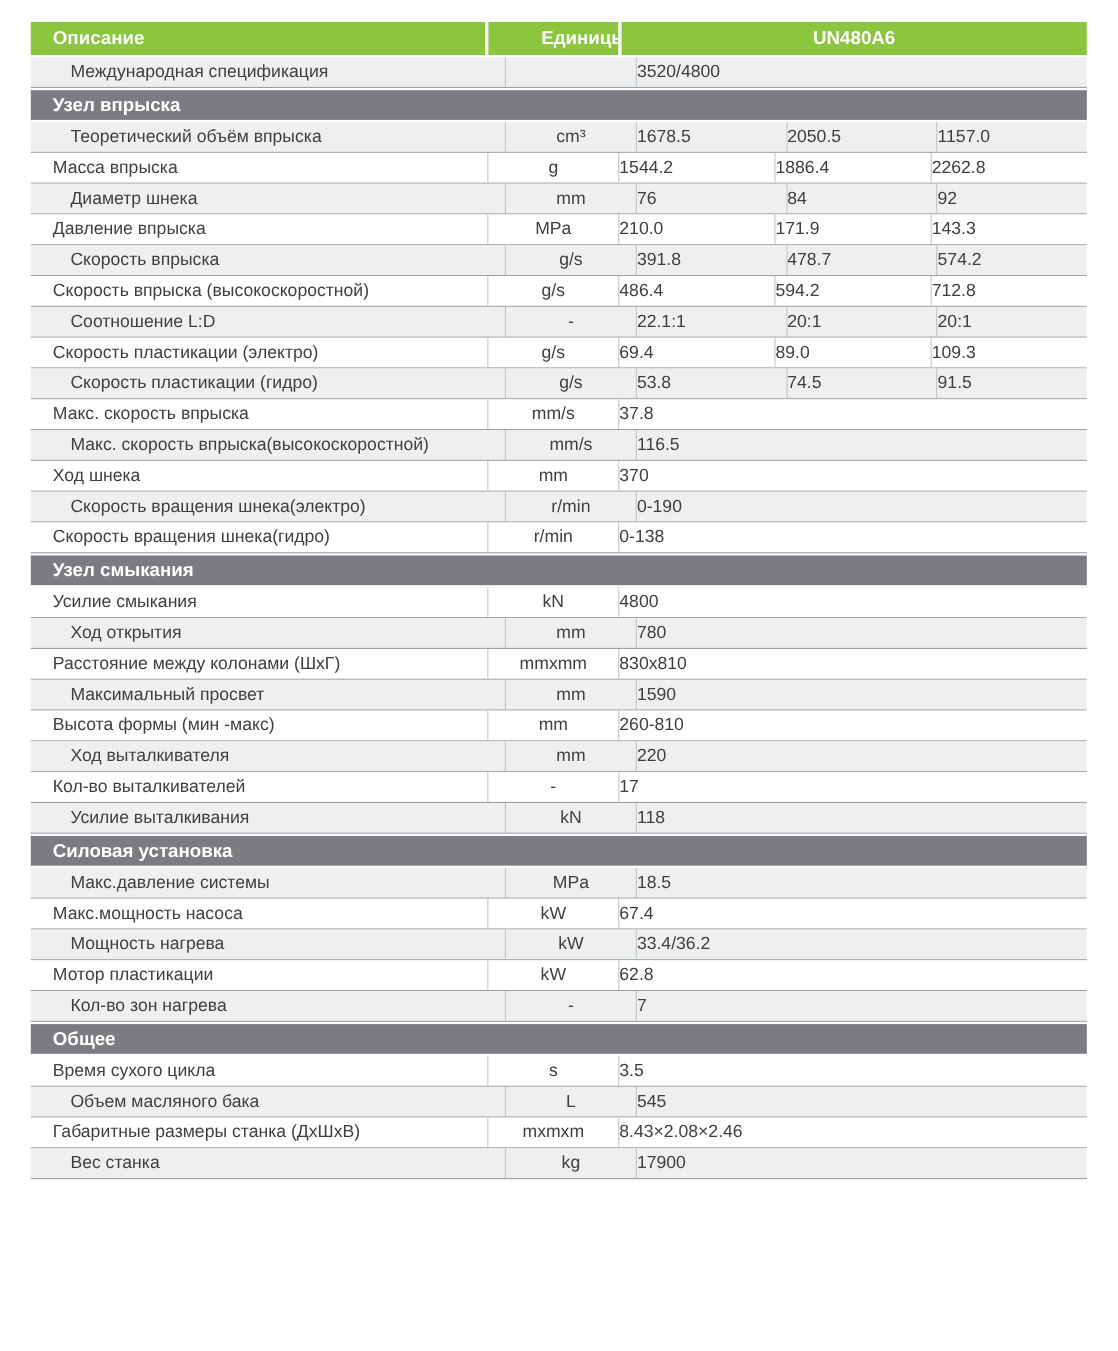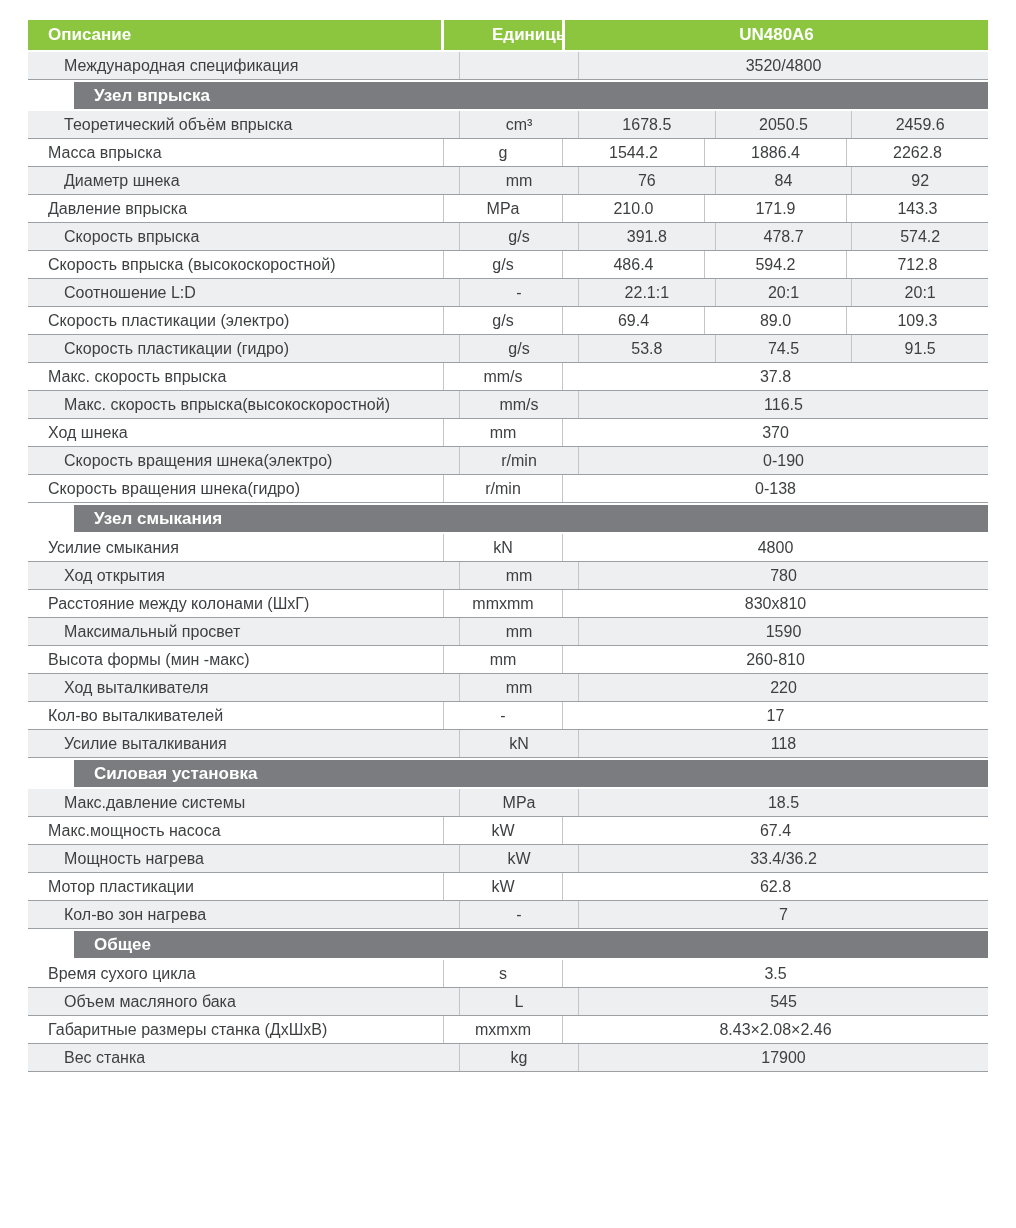--- a/index.html
+++ b/index.html
@@ -37,31 +37,30 @@
     font-size:16px;line-height:27px;color:var(--text,#3d3f41);
     white-space:nowrap;overflow:hidden;
   }
   .cell.label{width:415px;padding-left:20px;}
   .cell.unit{
     width:120px;text-align:center;
     border-left:1px solid var(--vline,#c3c6c8);
     border-right:1px solid var(--vline,#c3c6c8);
   }
   .values{flex:1;display:flex;}
-  .cell.value{flex:1;text-align:center;}
+  .cell.value{flex:1;}
   .cell.value + .cell.value{border-left:1px solid var(--vline,#c3c6c8);}
   
   .section-row{
     height:27px;line-height:27px;
     background:var(--gray,#7a7c7f);
     color:#ffffff;font-weight:bold;font-size:17px;
     padding-left:20px;
     border-top:2px solid #ffffff;
     border-bottom:2px solid #ffffff;
-    margin-left:46px;
   }
 </style>
 </head>
 <body>
 
 <div class="page">
   <div class="spec-table">
     <div class="header-row">
       <div class="h-cell h-desc">Описание</div>
       <div class="h-cell h-unit">Единицы</div>
@@ -75,21 +74,21 @@
             <div class="cell value">3520/4800</div>
           </div>
         </div>
         <div class="section-row">Узел впрыска</div>
         <div class="data-row shaded">
           <div class="cell label">Теоретический объём впрыска</div>
           <div class="cell unit">cm³</div>
           <div class="values">
             <div class="cell value">1678.5</div>
             <div class="cell value">2050.5</div>
-            <div class="cell value">2459.6</div>
+            <div class="cell value">1157.0</div>
           </div>
         </div>
         <div class="data-row">
           <div class="cell label">Масса впрыска</div>
           <div class="cell unit">g</div>
           <div class="values">
             <div class="cell value">1544.2</div>
             <div class="cell value">1886.4</div>
             <div class="cell value">2262.8</div>
           </div>

